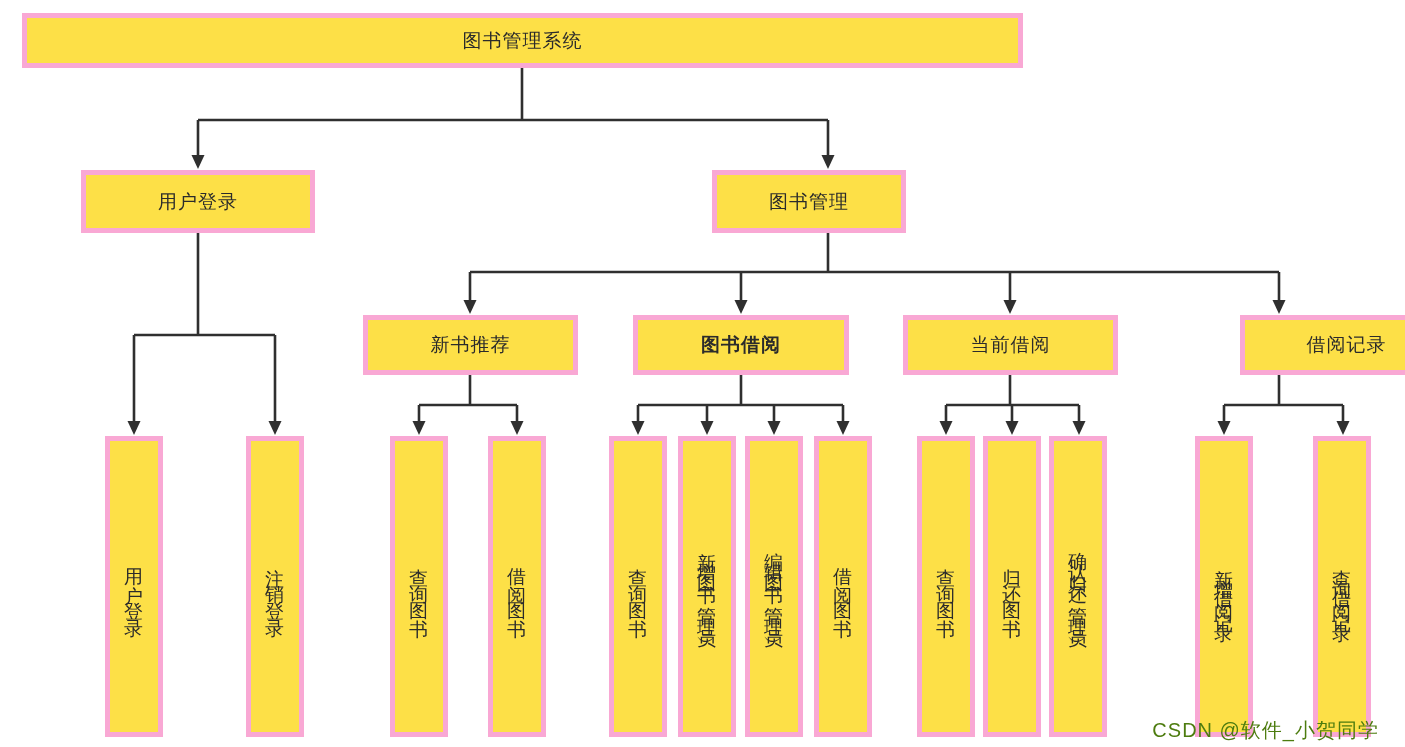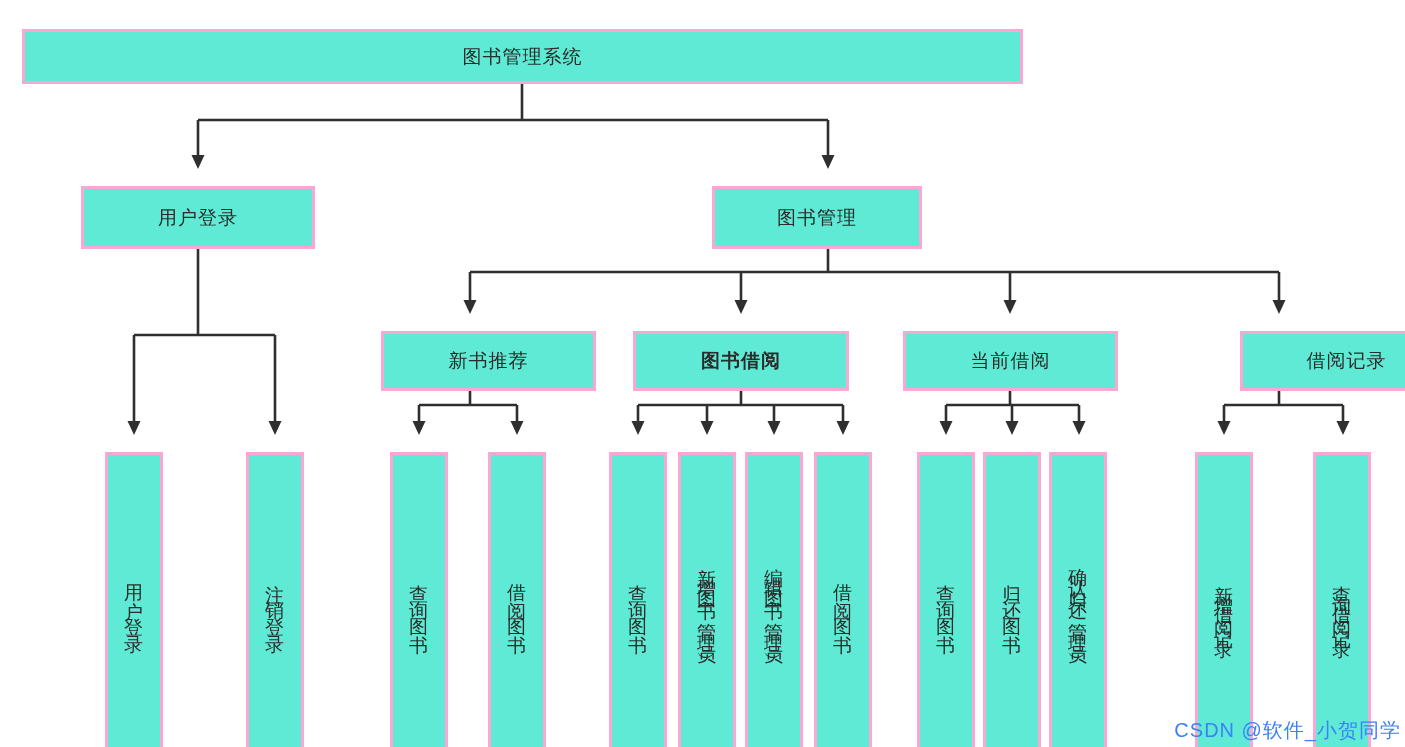--- a/index.html
+++ b/index.html
@@ -19,27 +19,26 @@
     position: absolute;
     left: 0;
     top: 0;
     width: 1405px;
     height: 747px;
     pointer-events: none;
   }
   .box {
     position: absolute;
     box-sizing: border-box;
-    border: 3px solid #f9a8d4;
-    background: #5eead4;
+    border: 5px solid #f9a8d4;
+    background: #fde047;
     display: flex;
     align-items: center;
     justify-content: center;
     color: #2b2b2b;
-    margin-top: 16px;
   }
   .hlabel {
     font-size: 19px;
     letter-spacing: 1px;
     white-space: nowrap;
   }
   .leaf {
     width: 58px;
     height: 301px;
   }
@@ -49,24 +48,24 @@
     font-size: 19px;
     letter-spacing: 17px;
     line-height: 1;
     white-space: nowrap;
   }
   .vtext.long {
     letter-spacing: 11px;
   }
   .watermark {
     position: absolute;
-    right: 4px;
+    right: 26px;
     bottom: 3px;
     font-size: 20px;
-    color: #3b82f6;
+    color: #4d7c0f;
     letter-spacing: 1px;
     z-index: 5;
     white-space: nowrap;
   }
 </style>
 </head>
 <body>
 
 <div class="canvas">
 
@@ -113,25 +112,25 @@
     </g>
   </svg>
 
   <div class="box" style="left:22px; top:13px; width:1001px; height:55px;">
     <span class="hlabel">图书管理系统</span>
   </div>
 
   <div class="box" style="left:81px; top:170px; width:234px; height:63px;">
     <span class="hlabel">用户登录</span>
   </div>
-  <div class="box" style="left:712px; top:170px; width:210px; height:63px;text-align:right;">
+  <div class="box" style="left:712px; top:170px; width:194px; height:63px;text-align:right;">
     <span class="hlabel">图书管理</span>
   </div>
 
-  <div class="box" style="left:381px; top:315px; width:215px; height:60px;">
+  <div class="box" style="left:363px; top:315px; width:215px; height:60px;">
     <span class="hlabel">新书推荐</span>
   </div>
   <div class="box" style="left:633px; top:315px; width:216px; height:60px;font-weight:bold;">
     <span class="hlabel">图书借阅</span>
   </div>
   <div class="box" style="left:903px; top:315px; width:215px; height:60px;text-align:center;">
     <span class="hlabel">当前借阅</span>
   </div>
   <div class="box" style="left:1240px; top:315px; width:213px; height:60px;">
     <span class="hlabel">借阅记录</span>

